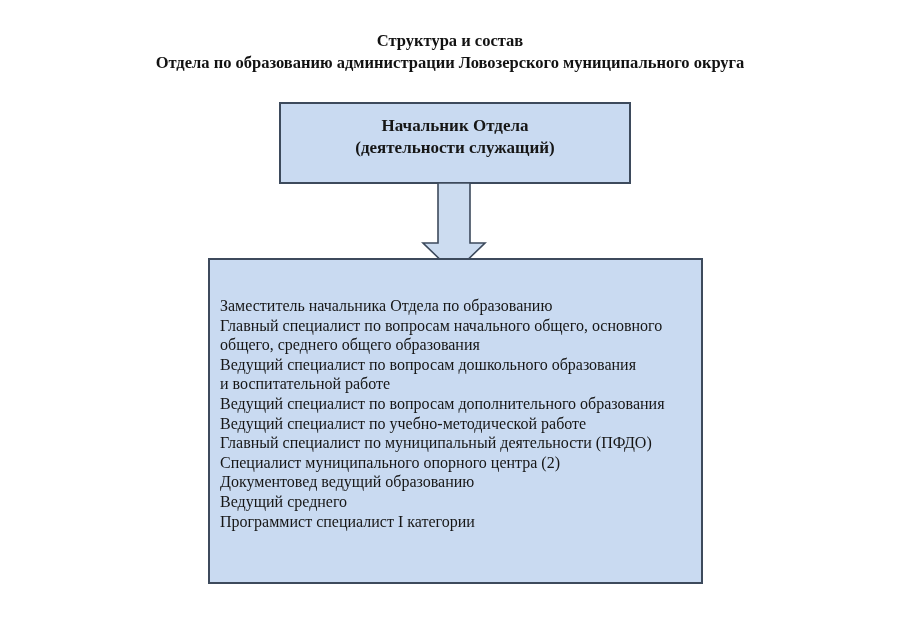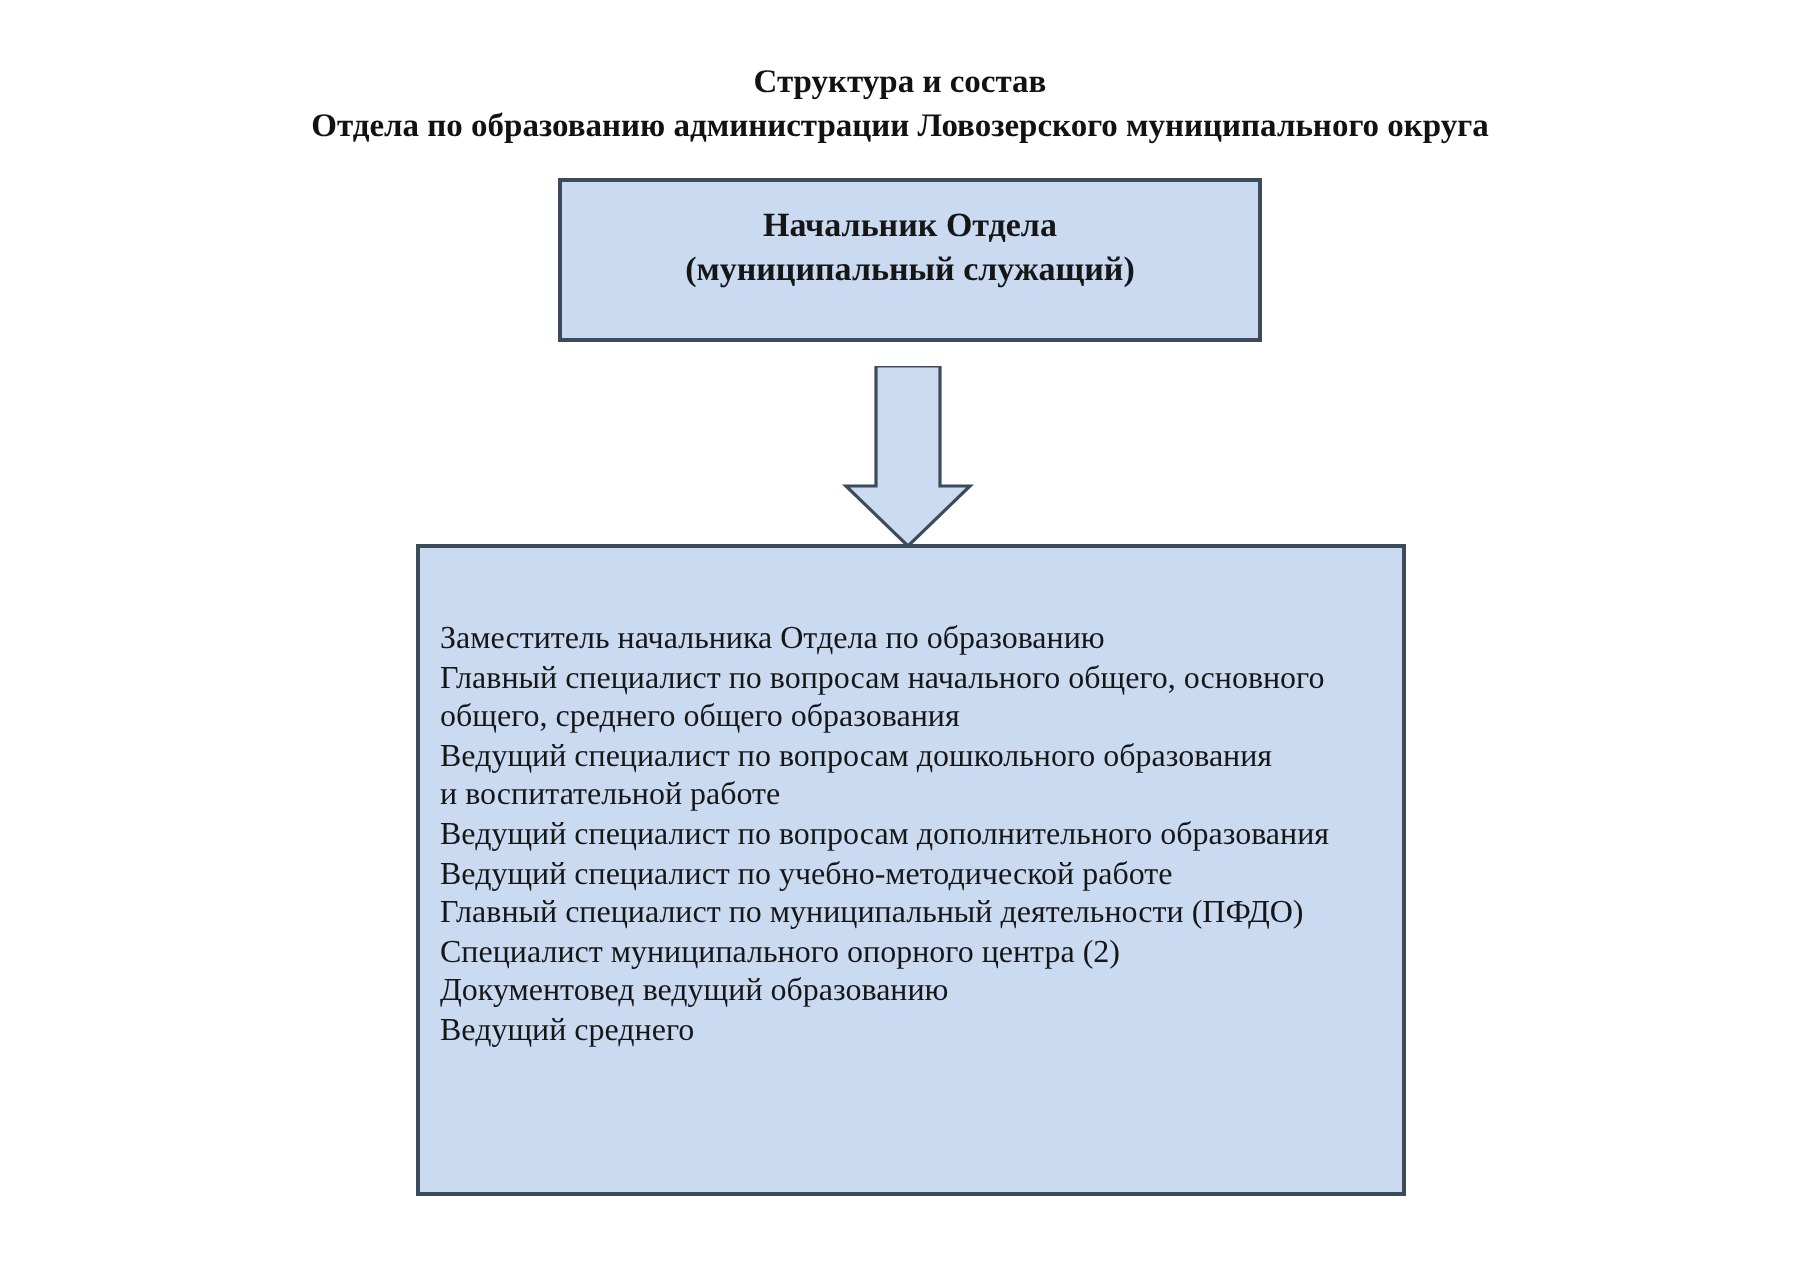--- a/index.html
+++ b/index.html
@@ -23,21 +23,21 @@
     width: 900px;
     text-align: center;
     font-size: 16.5px;
     line-height: 22px;
     color: #121212;
     font-weight: bold;
   }
   .head-box {
     position: absolute;
     left: 279px;
-    top: 89px;
+    top: 102px;
     width: 352px;
     height: 82px;
     box-sizing: border-box;
     background: #c9daf1;
     border: 2px solid #3d4a5c;
     display: flex;
     flex-direction: column;
     align-items: center;
     justify-content: flex-start;
     padding-top: 11px;
@@ -55,21 +55,21 @@
     height: 92px;
   }
   .arrow-svg polygon {
     stroke: #3d4a5c;
     stroke-width: 1.6;
     stroke-linejoin: miter;
   }
   .staff-box {
     position: absolute;
     left: 208px;
-    top: 272px;
+    top: 258px;
     width: 495px;
     height: 326px;
     box-sizing: border-box;
     background: #c9daf1;
     border: 2px solid #3d4a5c;
     padding: 36px 24px 0 10px;
     overflow: hidden;
   }
   .staff-line {
     font-size: 16px;
@@ -82,34 +82,35 @@
 
 <div id="canvas">
 
   <div class="title">
     <div>Структура и состав</div>
     <div>Отдела по образованию администрации Ловозерского муниципального округа</div>
   </div>
 
   <div class="head-box">
     <div>Начальник Отдела</div>
-    <div>(муниципальный служащий)</div>
+    <div>(деятельности служащий)</div>
   </div>
 
   <svg class="arrow-svg" viewBox="0 0 66 92" xmlns="http://www.w3.org/2000/svg">
     <polygon points="17,0 49,0 49,60 64,60 33,90 2,60 17,60" fill="#ccdcf0"></polygon>
   </svg>
 
   <div class="staff-box">
     <div class="staff-line">Заместитель начальника Отдела по образованию</div>
     <div class="staff-line">Главный специалист по вопросам начального общего, основного</div>
     <div class="staff-line">общего, среднего общего образования</div>
     <div class="staff-line">Ведущий специалист по вопросам дошкольного образования</div>
     <div class="staff-line">и воспитательной работе</div>
     <div class="staff-line">Ведущий специалист по вопросам дополнительного образования</div>
     <div class="staff-line">Ведущий специалист по учебно-методической работе</div>
     <div class="staff-line">Главный специалист по муниципальный деятельности (ПФДО)</div>
     <div class="staff-line">Специалист муниципального опорного центра (2)</div>
     <div class="staff-line">Документовед ведущий образованию</div>
     <div class="staff-line">Ведущий среднего</div>
+    <div class="staff-line">Программист специалист I категории</div>
   </div>
 
 </div>
 
 </body></html>

